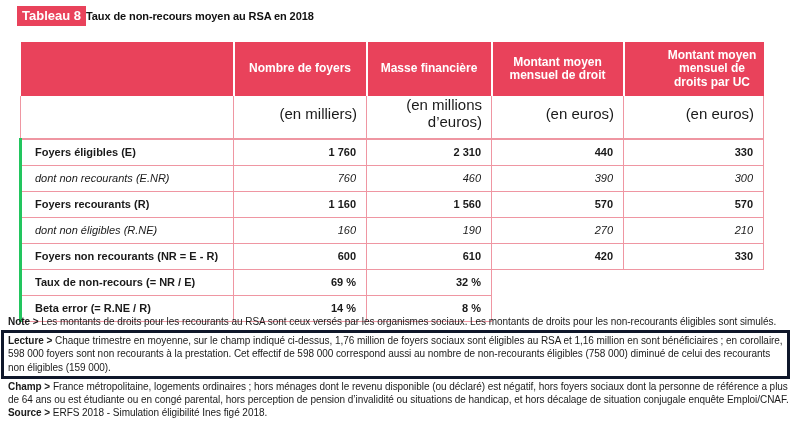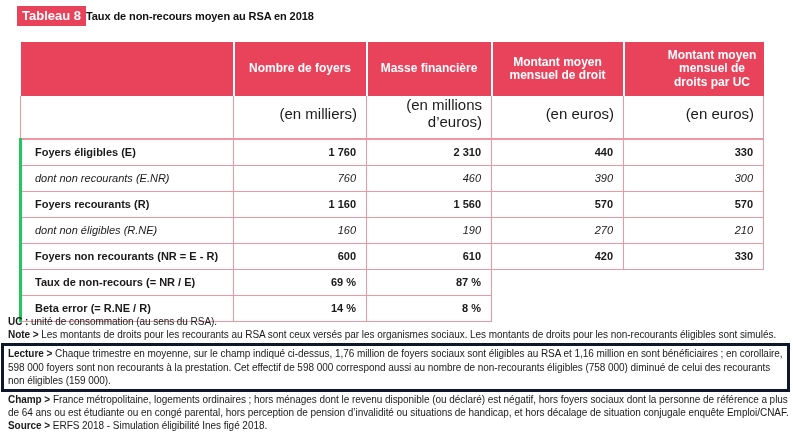--- a/index.html
+++ b/index.html
@@ -134,36 +134,35 @@
       <tr class="row-bold">
         <td class="lbl">Foyers non recourants (NR = E - R)</td>
         <td class="val">600</td>
         <td class="val">610</td>
         <td class="val">420</td>
         <td class="val">330</td>
       </tr>
       <tr class="row-bold">
         <td class="lbl">Taux de non-recours (= NR / E)</td>
         <td class="val">69 %</td>
-        <td class="val">87 %</td>
+        <td class="val">32 %</td>
         <td class="ghost"></td>
         <td class="ghost"></td>
       </tr>
       <tr class="row-bold">
         <td class="lbl">Beta error (= R.NE / R)</td>
         <td class="val">14 %</td>
         <td class="val">8 %</td>
         <td class="ghost"></td>
         <td class="ghost"></td>
       </tr>
     </tbody>
   </table>
 
   <div class="notes">
-    <p class="note"><b>UC :</b> <span>unité de consommation (au sens du RSA).</span></p>
     <p class="note"><b>Note &gt;</b> <span>Les montants de droits pour les recourants au RSA sont ceux versés par les organismes sociaux. Les montants de droits pour les non-recourants éligibles sont simulés.</span></p>
     <div class="lecture-box">
       <p class="note"><b>Lecture &gt;</b> <span>Chaque trimestre en moyenne, sur le champ indiqué ci-dessus, 1,76 million de foyers sociaux sont éligibles au RSA et 1,16 million en sont bénéficiaires ; en corollaire, 598 000 foyers sont non recourants à la prestation. Cet effectif de 598 000 correspond aussi au nombre de non-recourants éligibles (758 000) diminué de celui des recourants non éligibles (159 000).</span></p>
     </div>
     <p class="note"><b>Champ &gt;</b> <span>France métropolitaine, logements ordinaires ; hors ménages dont le revenu disponible (ou déclaré) est négatif, hors foyers sociaux dont la personne de référence a plus de 64 ans ou est étudiante ou en congé parental, hors perception de pension d’invalidité ou situations de handicap, et hors décalage de situation conjugale enquête Emploi/CNAF.</span></p>
     <p class="note"><b>Source &gt;</b> <span>ERFS 2018 - Simulation éligibilité Ines figé 2018.</span></p>
   </div>
 
 </div>
 

